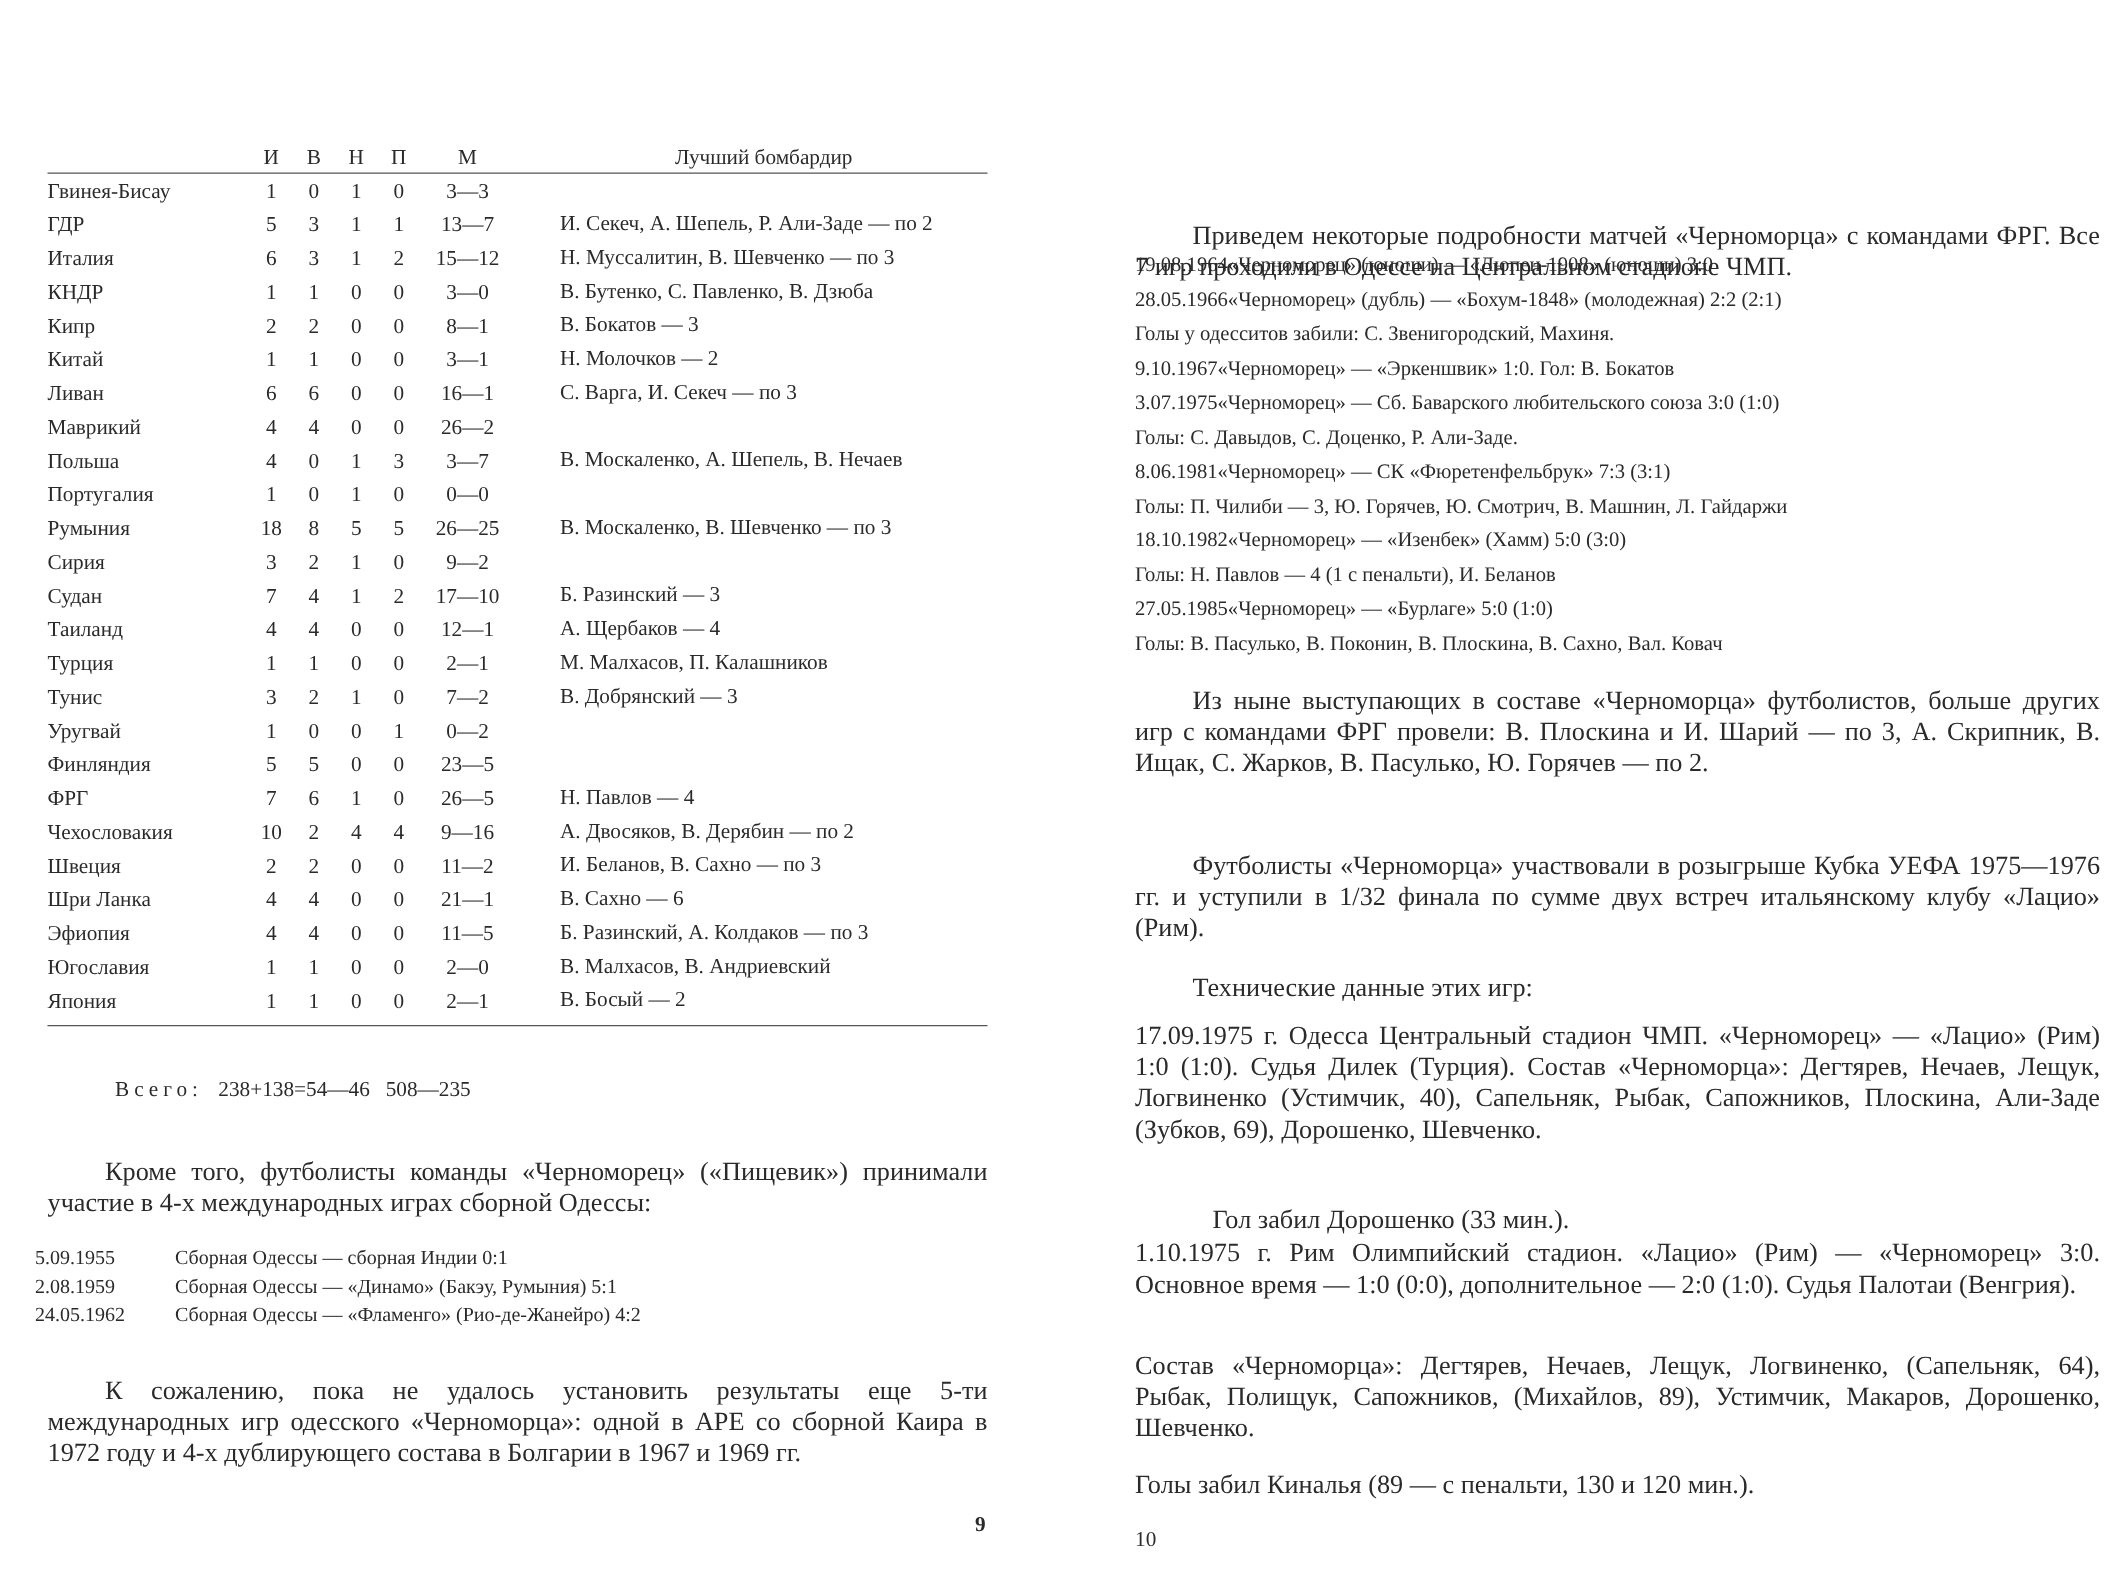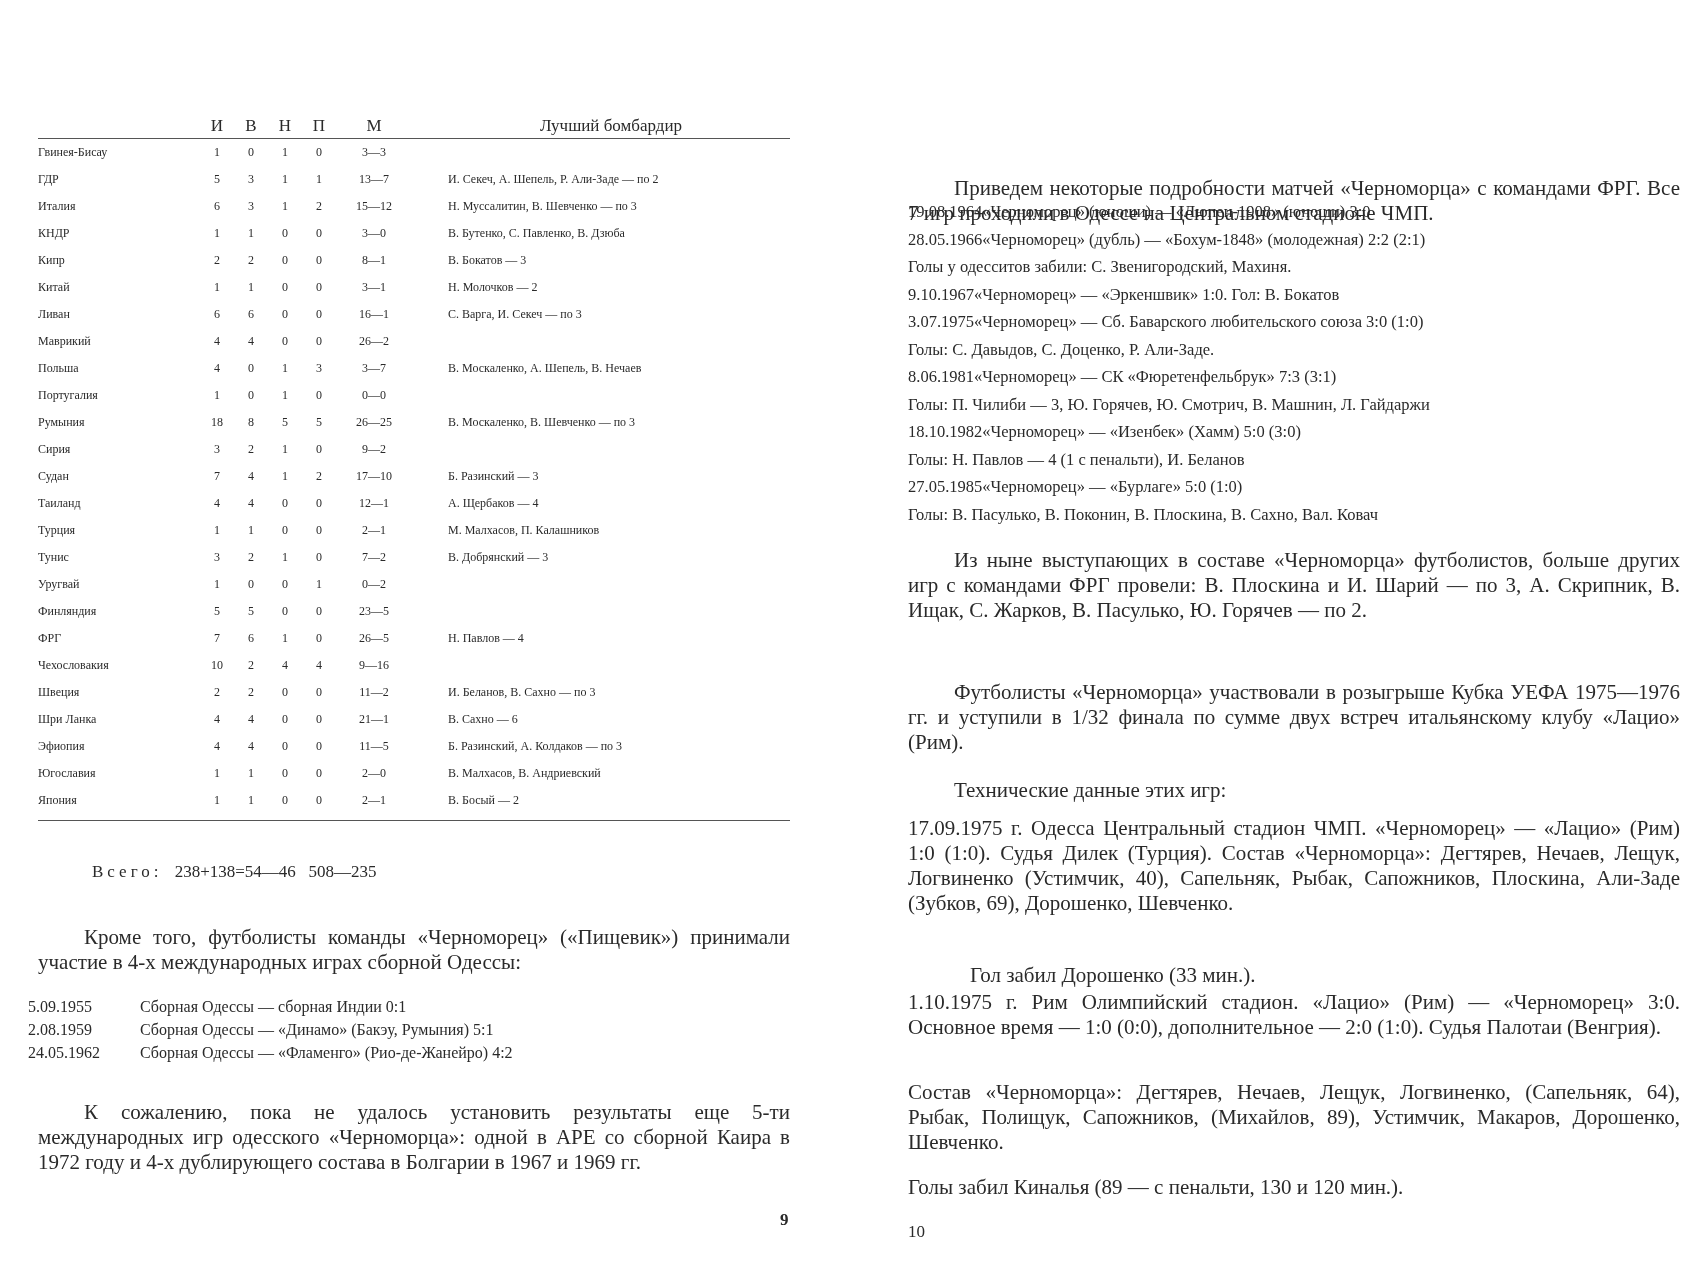--- a/index.html
+++ b/index.html
@@ -9,21 +9,21 @@
       color: #2a2a2a;
     }
     .page { position: absolute; top: 0; height: 1275px; }
     .page-left { left: 0; width: 848px; }
     .page-right { left: 848px; width: 849px; }
 
     
     .stats-table { position: absolute; left: 38px; top: 112px; width: 752px; }
     .rule { height: 0; border-top: 1.5px solid #555; }
     .thead { display: flex; font-size: 17px; height: 24px; align-items: flex-end; padding-bottom: 2px; }
-    .row { display: flex; font-size: 12px; line-height: 27px; }
+    .row { display: flex; font-size: 17px; line-height: 27px; }
     .c-name { width: 162px; }
     .c-n { width: 34px; text-align: center; }
     .c-m { width: 76px; text-align: center; }
     .c-sc { flex: 1; padding-left: 36px; }
     .thead .c-sc { text-align: center; padding-left: 20px; }
     .row .c-sc { line-height: 22px; padding-top: 2px; }
     .totals { position: absolute; left: 92px; top: 862px; font-size: 17px; }
     .totals .lbl { letter-spacing: 4px; margin-right: 8px; }
 
     .para { position: absolute; font-size: 21px; line-height: 25px; text-align: justify; }
@@ -225,20 +225,21 @@
           <div class="c-m">26—5</div>
           <div class="c-sc">Н. Павлов — 4</div>
         </div>
         <div class="row">
           <div class="c-name">Чехословакия</div>
           <div class="c-n">10</div>
           <div class="c-n">2</div>
           <div class="c-n">4</div>
           <div class="c-n">4</div>
           <div class="c-m">9—16</div>
+          <div class="c-sc">А. Двосяков, В. Дерябин — по 2</div>
         </div>
         <div class="row">
           <div class="c-name">Швеция</div>
           <div class="c-n">2</div>
           <div class="c-n">2</div>
           <div class="c-n">0</div>
           <div class="c-n">0</div>
           <div class="c-m">11—2</div>
           <div class="c-sc">И. Беланов, В. Сахно — по 3</div>
         </div>

